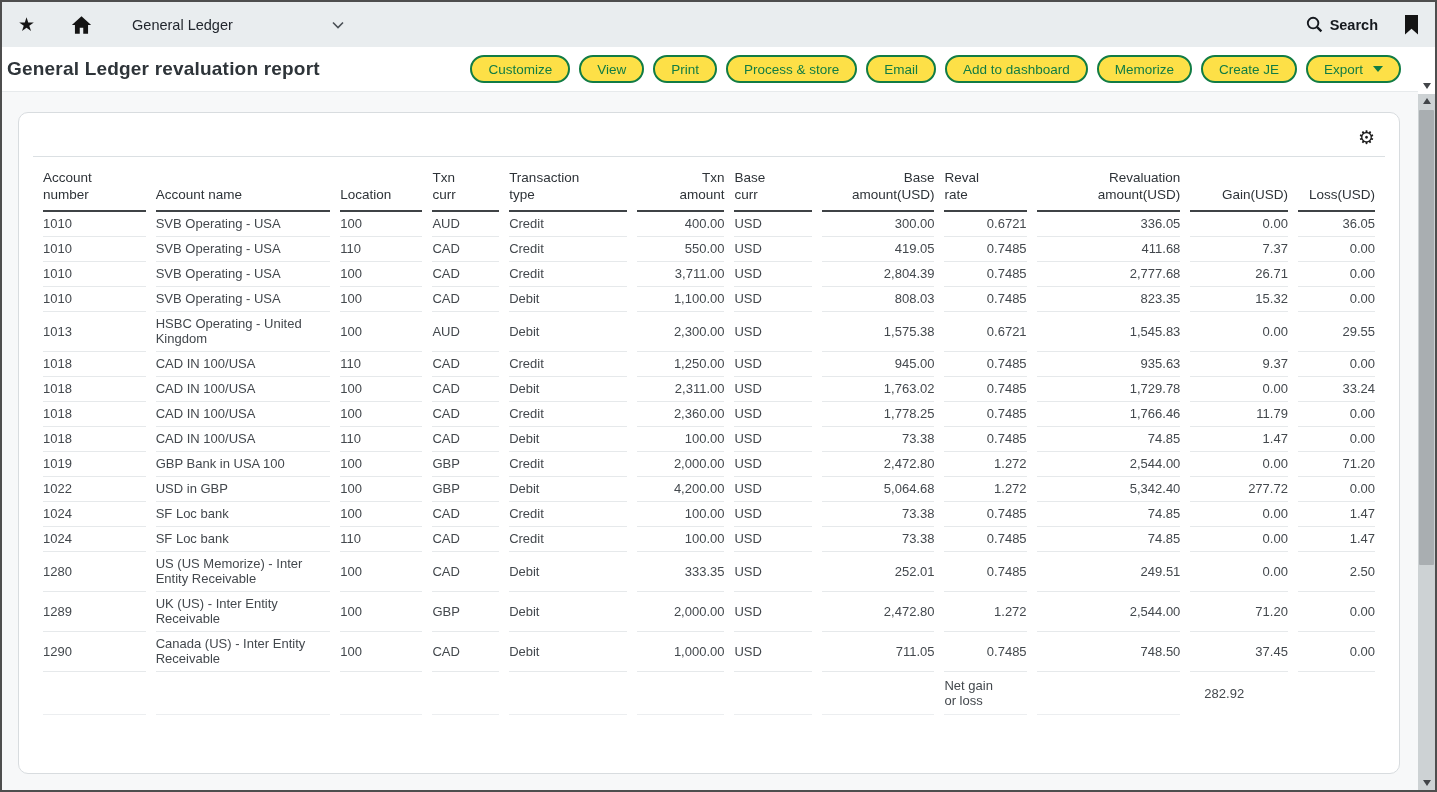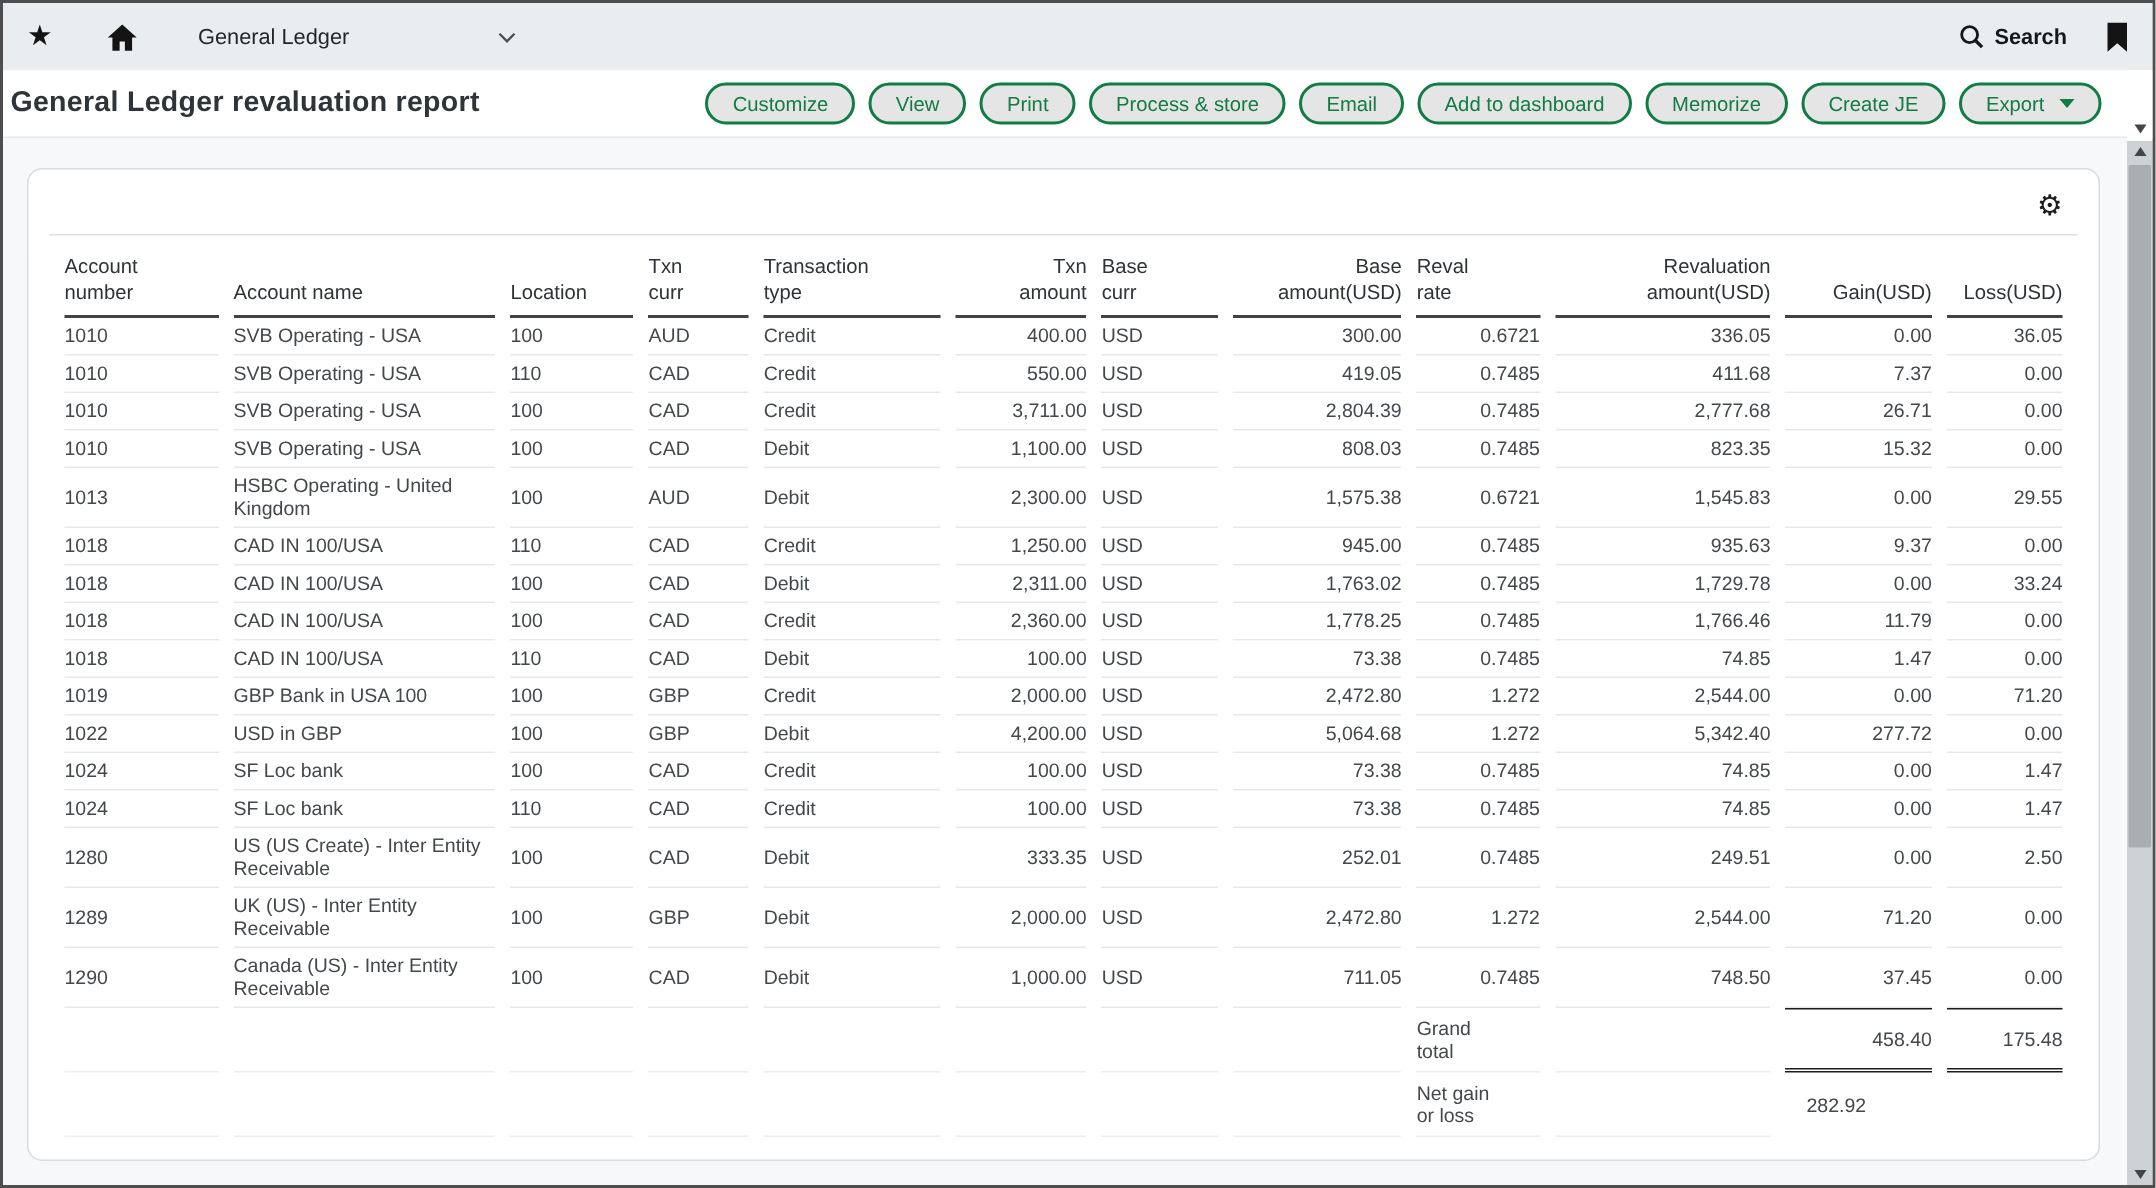--- a/index.html
+++ b/index.html
@@ -12,21 +12,21 @@
   .tb-home { margin-left:36px; cursor:pointer; display:flex; }
   .nav-select { margin-left:40px; width:212px; display:flex; align-items:center; justify-content:space-between; font-size:14.5px; color:#22272e; cursor:pointer; }
   .topbar-right { margin-left:auto; display:flex; align-items:center; gap:26px; }
   .tb-search { display:flex; align-items:center; gap:7px; font-size:14.5px; font-weight:600; color:#15191e; cursor:pointer; }
   .tb-bookmark { display:flex; cursor:pointer; }
 
   
   .page-header { height:45px; background:#fff; display:flex; align-items:center; padding:0 34px 0 5px; border-bottom:1px solid #e7eaec; }
   .page-title { font-size:19px; font-weight:600; color:#2e3439; letter-spacing:.2px; }
   .actions { margin-left:auto; display:flex; gap:9px; }
-  .pill { height:28px; border:2px solid #117c44; border-radius:15px; background:#e5e5e5; color:#117c44; font-size:13.5px; padding:0 16px; display:flex; align-items:center; gap:10px; cursor:pointer; white-space:nowrap; }
+  .pill { height:28px; border:2px solid #117c44; border-radius:15px; background:#fde047; color:#117c44; font-size:13.5px; padding:0 16px; display:flex; align-items:center; gap:10px; cursor:pointer; white-space:nowrap; }
   .caret-down { width:0; height:0; border-left:5px solid transparent; border-right:5px solid transparent; border-top:6px solid #117c44; }
 
   
   .content { position:absolute; top:92px; left:0; right:19px; bottom:0; padding:18px 16px 18px; }
   .card { background:#fff; border:1px solid #d8dcdf; border-radius:10px; height:662px; padding:6px 14px 16px; overflow:hidden; }
   .card-toolbar { height:38px; display:flex; justify-content:flex-end; align-items:center; padding-right:10px; border-bottom:1px solid #dbe0e3; }
   .gear { font-size:19px; color:#1c1c1c; cursor:pointer; line-height:1; }
 
   
   table.report { width:100%; border-collapse:separate; border-spacing:10px 0; table-layout:fixed; margin-top:6px; }
@@ -338,21 +338,21 @@
               <td class="ar">100.00</td>
               <td class="al">USD</td>
               <td class="ar">73.38</td>
               <td class="ar">0.7485</td>
               <td class="ar">74.85</td>
               <td class="ar">0.00</td>
               <td class="ar">1.47</td>
             </tr>
             <tr>
               <td class="al">1280</td>
-              <td class="al">US (US Create) - Inter Entity Receivable</td>
+              <td class="al">US (US Memorize) - Inter Entity Receivable</td>
               <td class="al">100</td>
               <td class="al">CAD</td>
               <td class="al">Debit</td>
               <td class="ar">333.35</td>
               <td class="al">USD</td>
               <td class="ar">252.01</td>
               <td class="ar">0.7485</td>
               <td class="ar">249.51</td>
               <td class="ar">0.00</td>
               <td class="ar">2.50</td>
@@ -377,35 +377,20 @@
               <td class="al">100</td>
               <td class="al">CAD</td>
               <td class="al">Debit</td>
               <td class="ar">1,000.00</td>
               <td class="al">USD</td>
               <td class="ar">711.05</td>
               <td class="ar">0.7485</td>
               <td class="ar">748.50</td>
               <td class="ar">37.45</td>
               <td class="ar">0.00</td>
-            </tr>
-            <tr>
-              <td class="ft-empty"></td>
-              <td class="ft-empty"></td>
-              <td class="ft-empty"></td>
-              <td class="ft-empty"></td>
-              <td class="ft-empty"></td>
-              <td class="ft-empty"></td>
-              <td class="ft-empty"></td>
-              <td class="ft-empty"></td>
-              <td class="ft-label ft-empty">Grand
-total</td>
-              <td class="ft-empty"></td>
-              <td class="total-val">458.40</td>
-              <td class="total-val">175.48</td>
             </tr>
             <tr>
               <td class="ft-empty"></td>
               <td class="ft-empty"></td>
               <td class="ft-empty"></td>
               <td class="ft-empty"></td>
               <td class="ft-empty"></td>
               <td class="ft-empty"></td>
               <td class="ft-empty"></td>
               <td class="ft-empty"></td>

